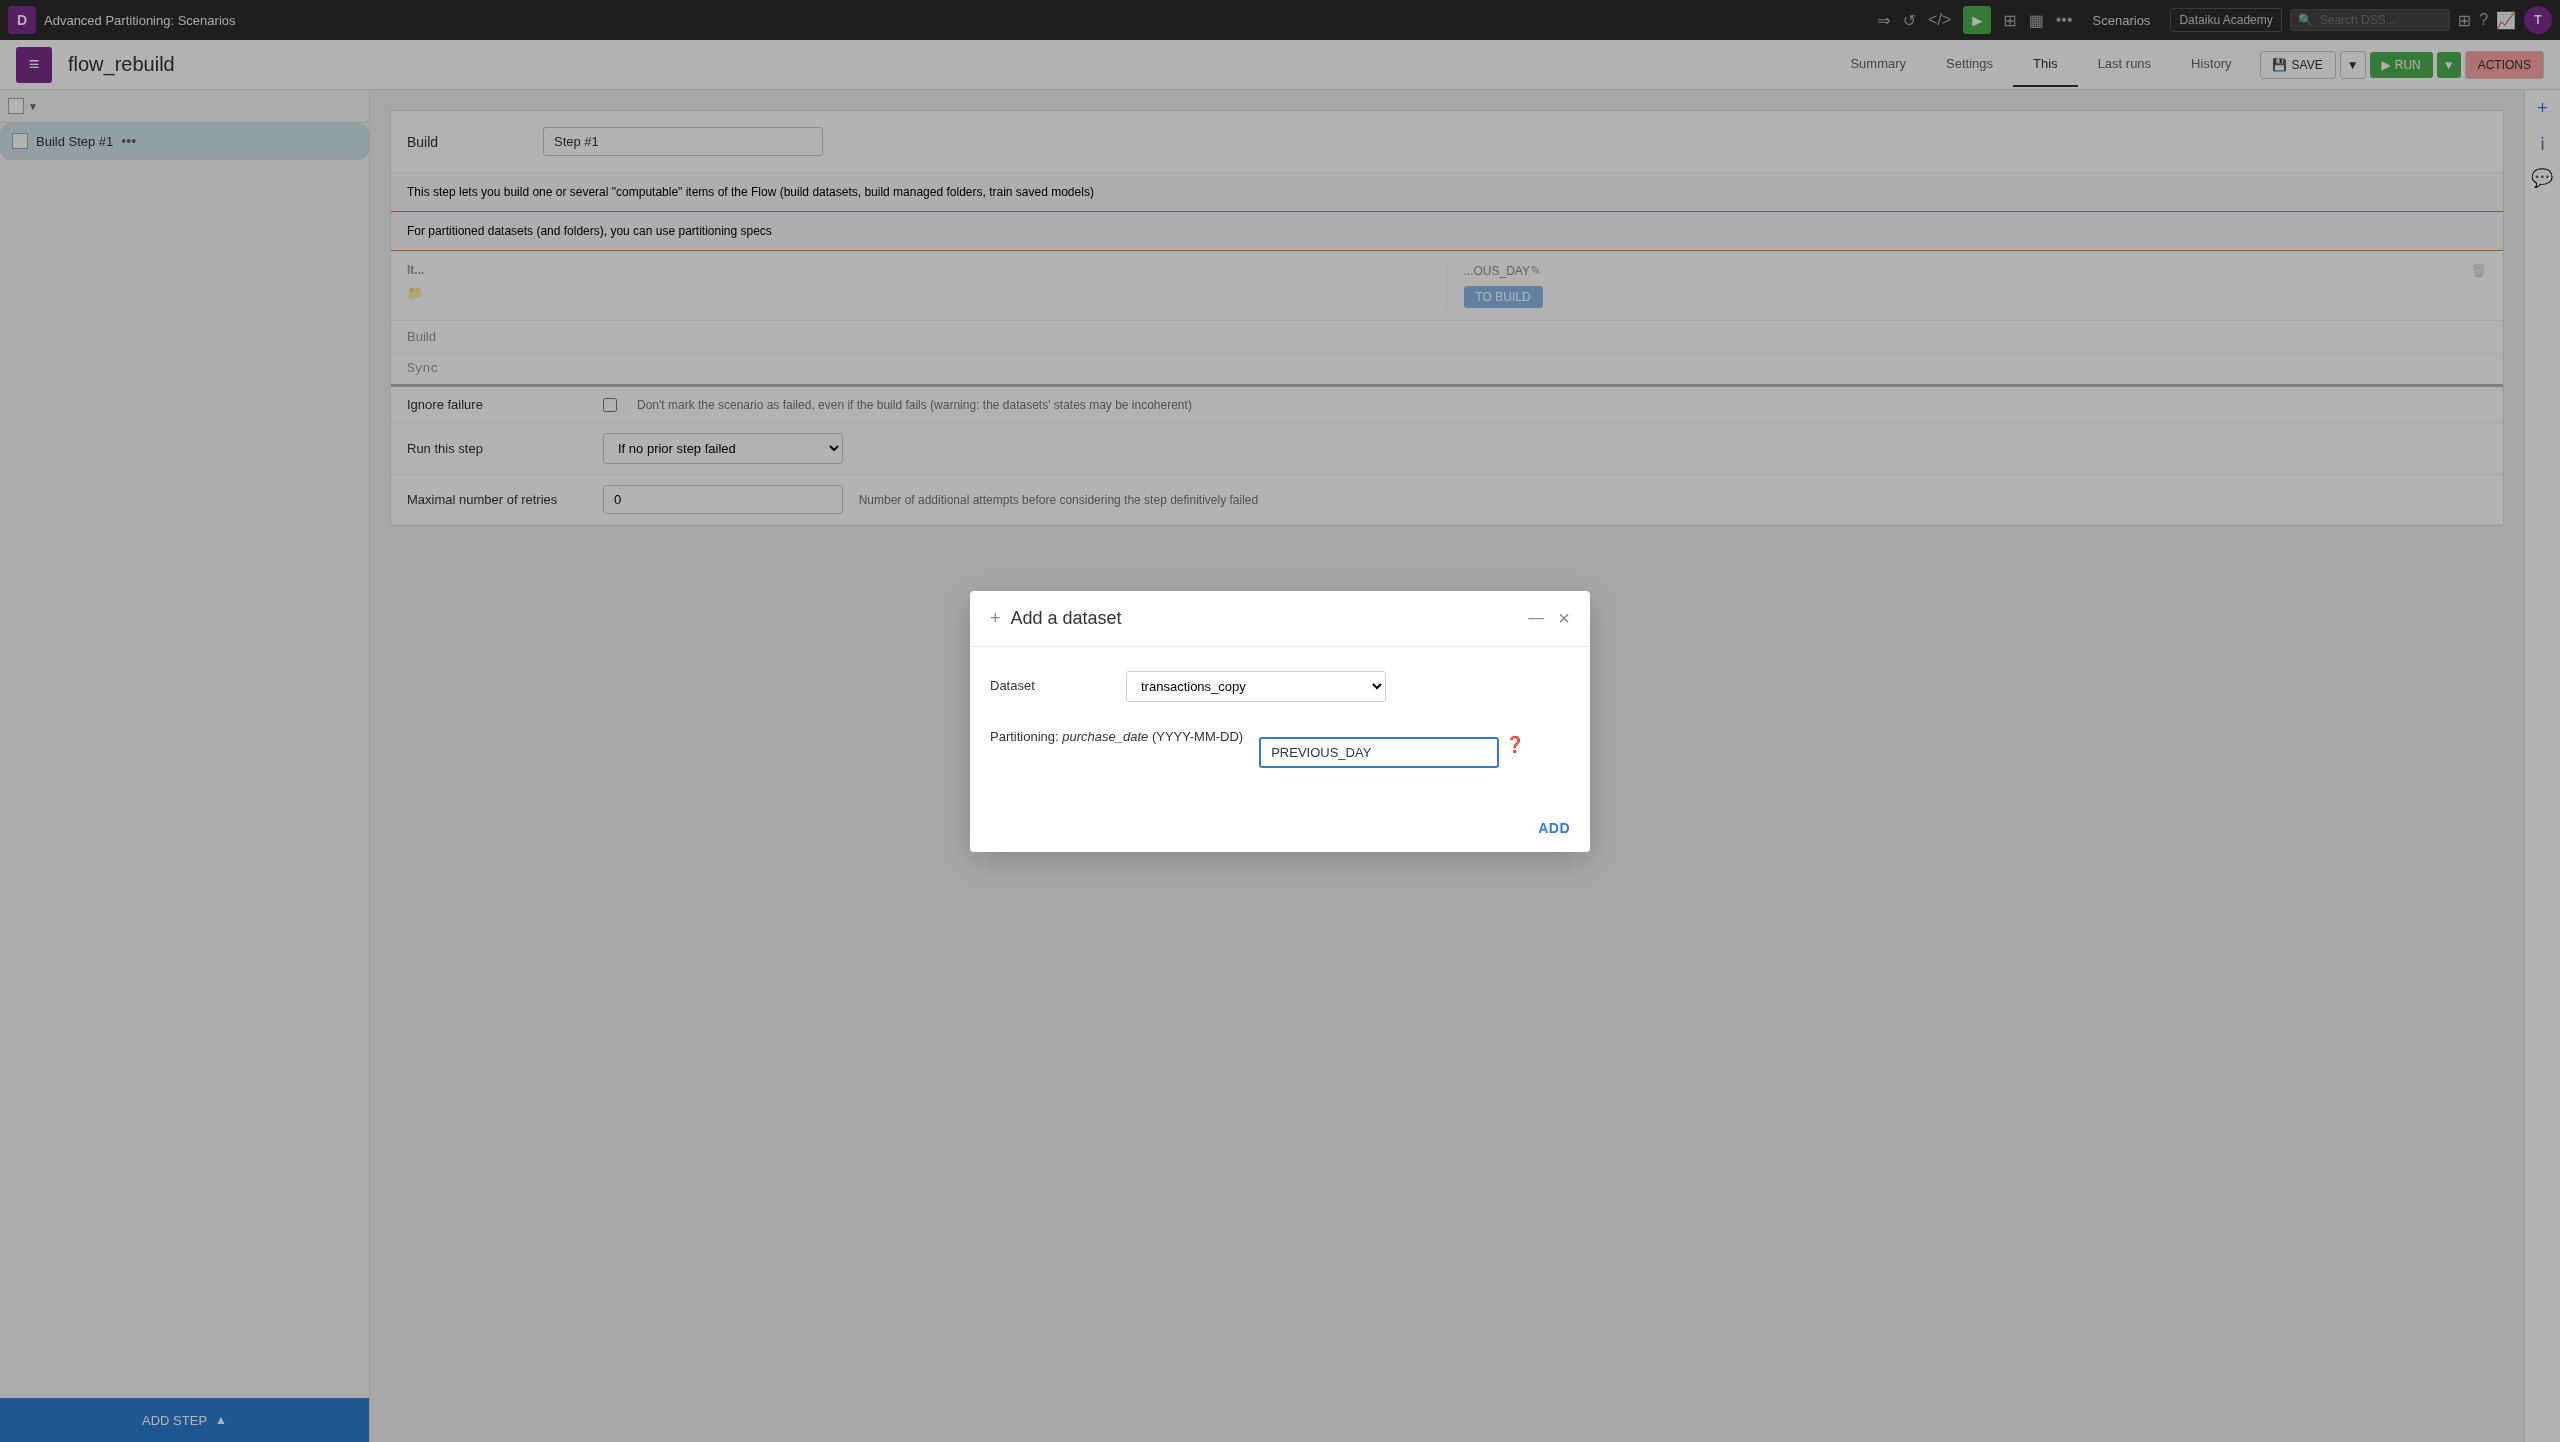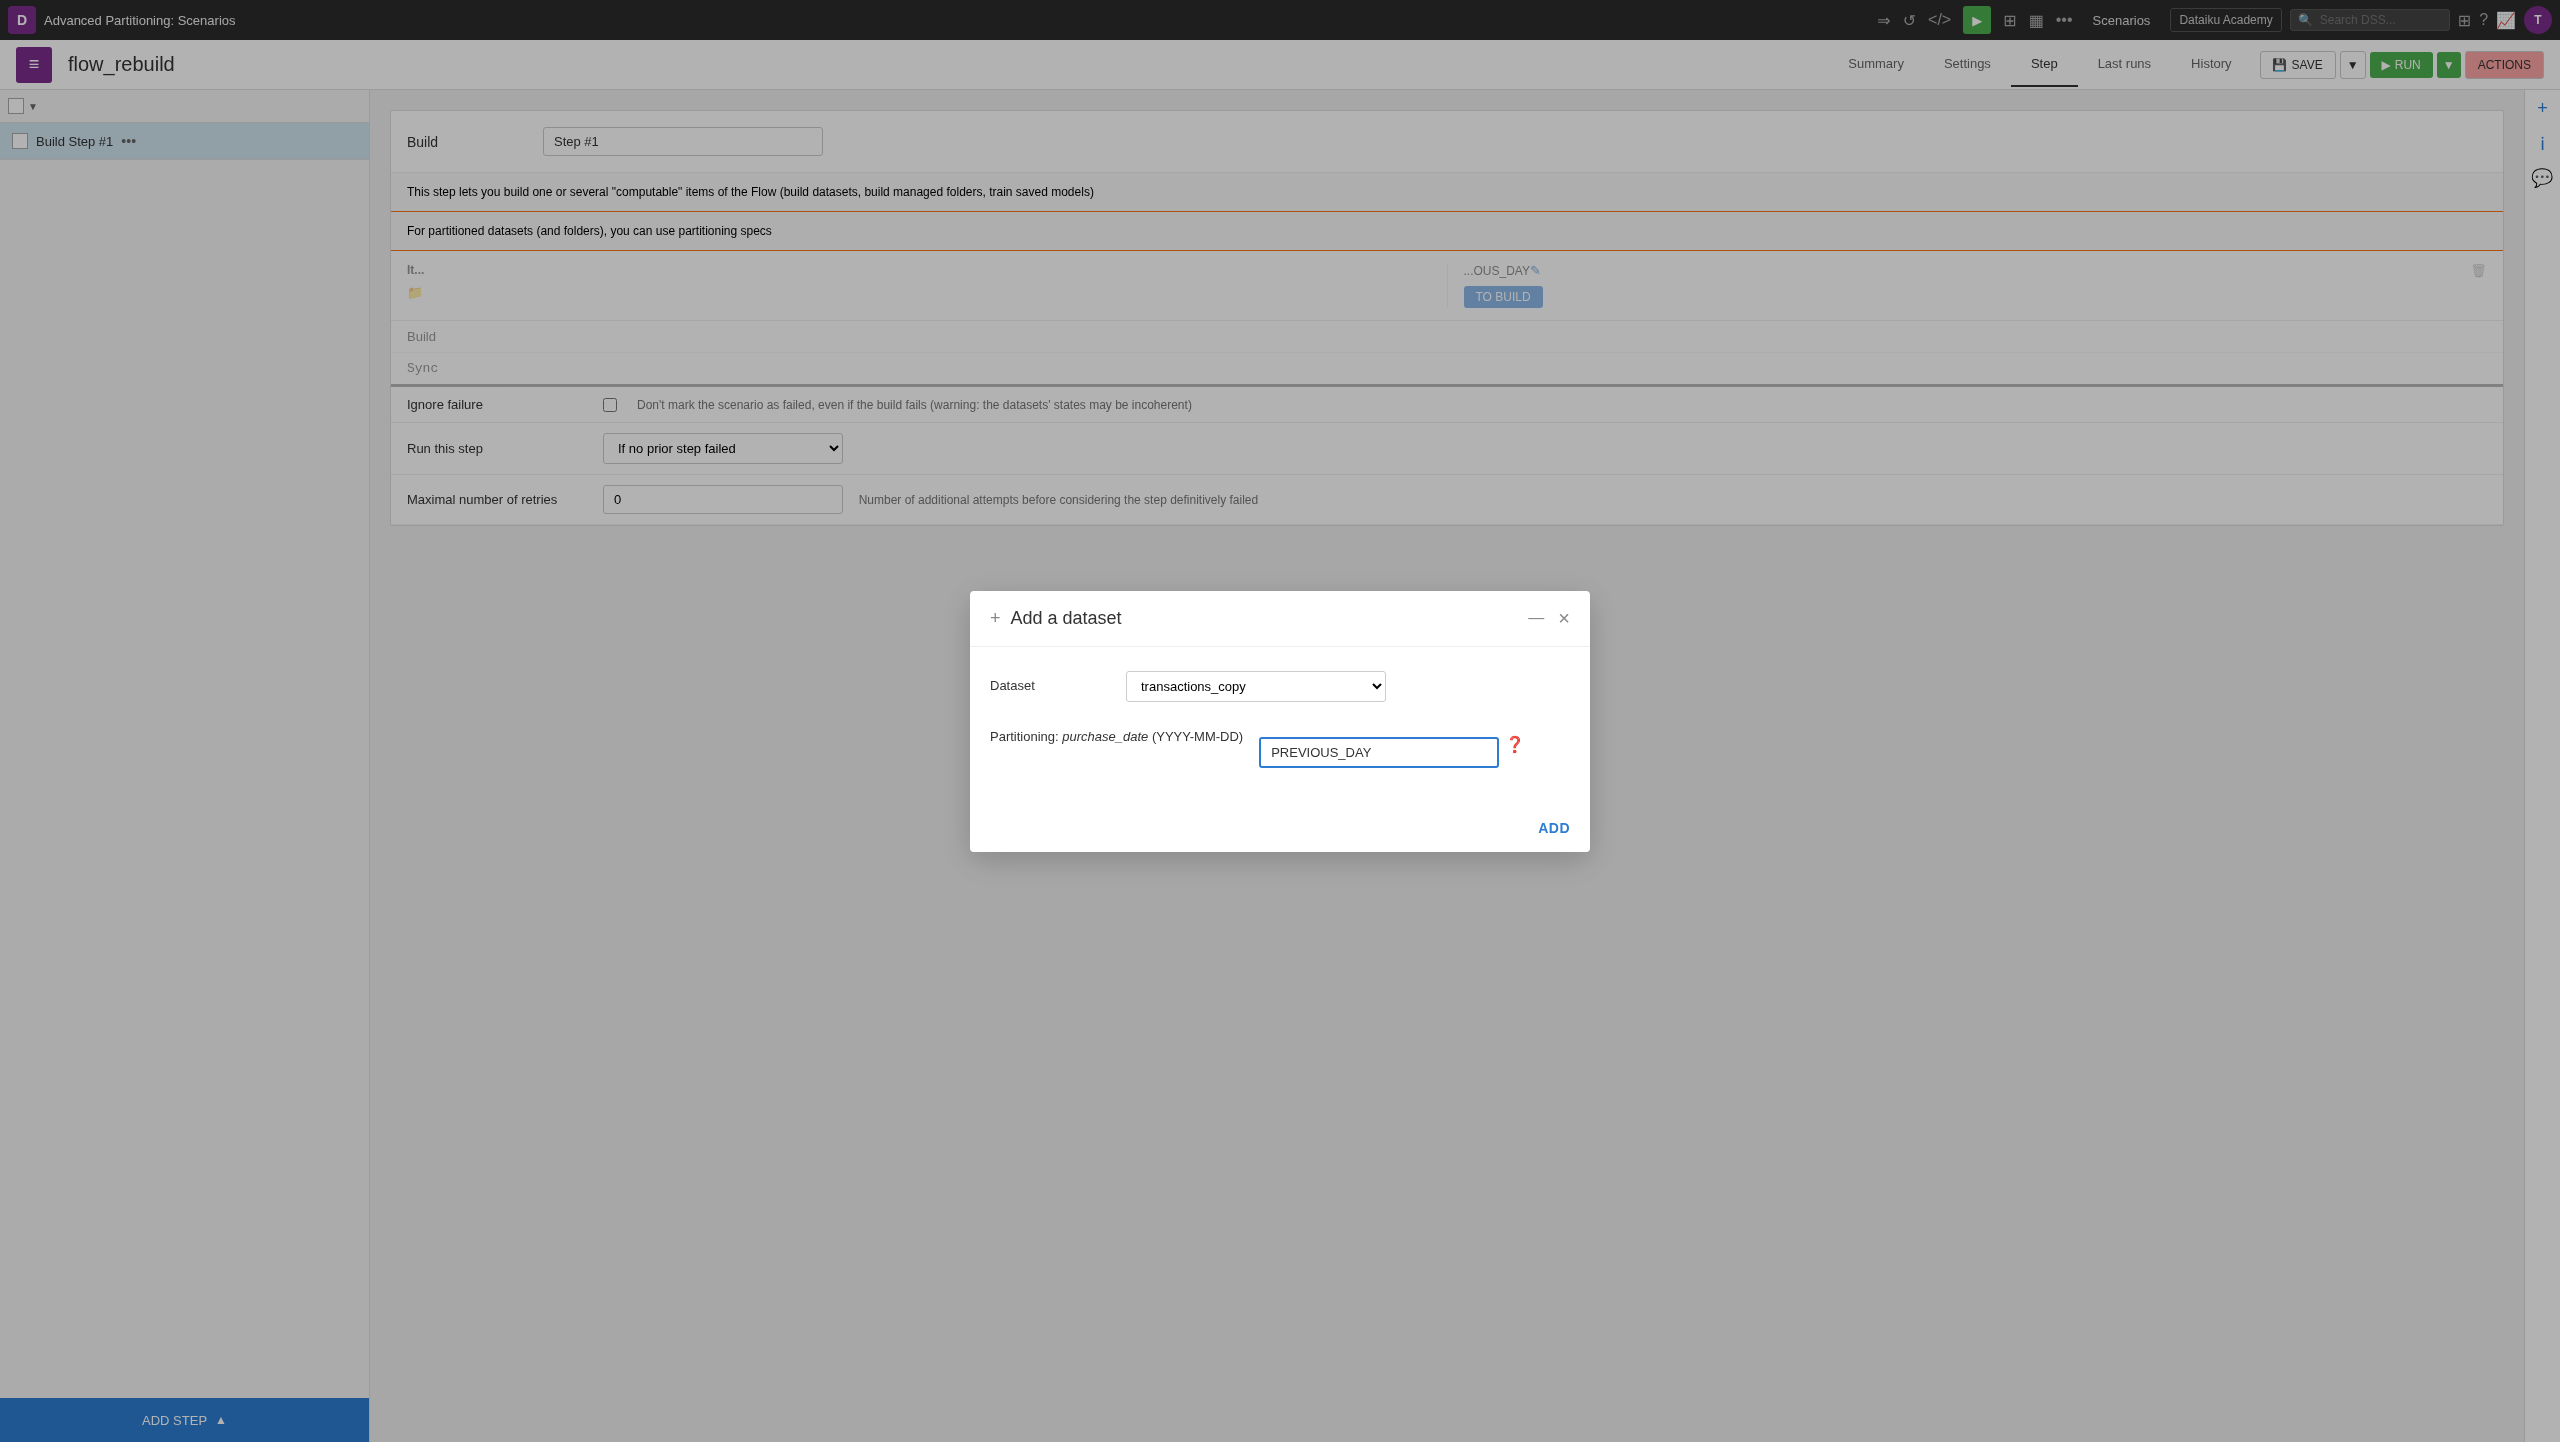--- a/index.html
+++ b/index.html
@@ -40,21 +40,21 @@
 
     
     .main-layout { display: flex; height: calc(100vh - 90px); }
 
     
     .sidebar { width: 370px; background: #f5f5f5; border-right: 1px solid #ddd; display: flex; flex-direction: column; }
     .sidebar-toolbar { display: flex; align-items: center; padding: 8px; gap: 4px; border-bottom: 1px solid #ddd; }
     .sidebar-checkbox { width: 16px; height: 16px; border: 1px solid #aaa; background: white; cursor: pointer; }
     .sidebar-chevron { color: #666; font-size: 10px; cursor: pointer; }
     .sidebar-list { flex: 1; overflow-y: auto; }
-    .sidebar-item { display: flex; align-items: center; padding: 10px 12px; cursor: pointer; gap: 8px; background: #d0e4f0; border-bottom: 1px solid #ddd; }
+    .sidebar-item { display: flex; align-items: center; padding: 10px 12px; cursor: pointer; gap: 8px; background: #d0e4f0; border-bottom: 1px solid #ddd; border-radius: 11px; }
     .sidebar-item-checkbox { width: 16px; height: 16px; border: 1px solid #aaa; background: white; }
     .sidebar-item-more { color: #666; font-size: 14px; cursor: pointer; }
     .add-step-btn { background: #2d7dd2; color: white; border: none; height: 44px; display: flex; align-items: center; justify-content: center; gap: 8px; cursor: pointer; font-size: 13px; font-weight: 500; }
     .add-step-chevron { font-size: 12px; }
 
     
     .content { flex: 1; overflow-y: auto; padding: 0; background: #f0f0f0; }
     .content-inner { padding: 20px; }
     .section-card { background: white; border: 1px solid #ddd; border-radius: 2px; margin-bottom: 16px; }
     .build-header { display: flex; align-items: center; padding: 16px; gap: 16px; border-bottom: 1px solid #eee; }
@@ -120,21 +120,21 @@
 </div>
 
 <div class="secondary-toolbar">
   <div class="hamburger-btn">
     <span>≡</span>
   </div>
   <span class="flow-name">flow_rebuild</span>
   <nav class="nav-tabs">
     <div class="nav-tab">Summary</div>
     <div class="nav-tab">Settings</div>
-    <div class="nav-tab active">Step</div>
+    <div class="nav-tab active">This</div>
     <div class="nav-tab">Last runs</div>
     <div class="nav-tab">History</div>
   </nav>
   <div class="toolbar-buttons">
     <button class="btn-save">
       <span>💾</span>
       <span>SAVE</span>
     </button>
     <button class="btn-save-dropdown">▼</button>
     <button class="btn-run">

